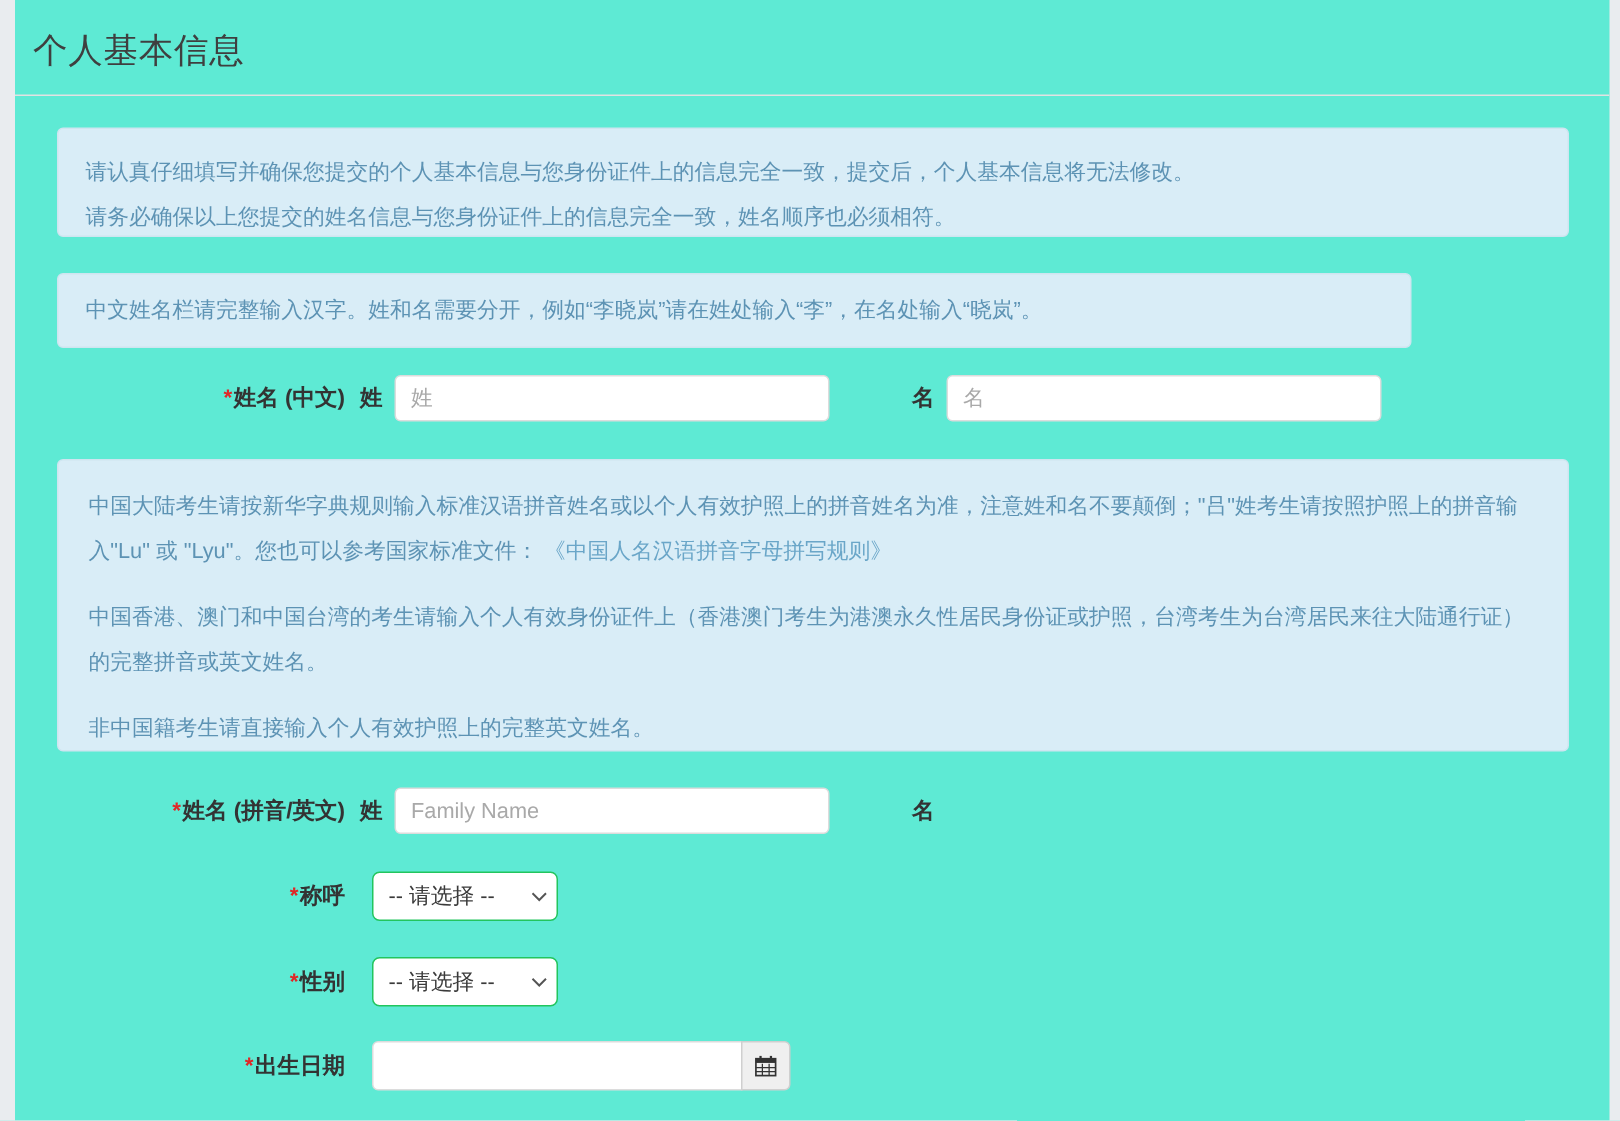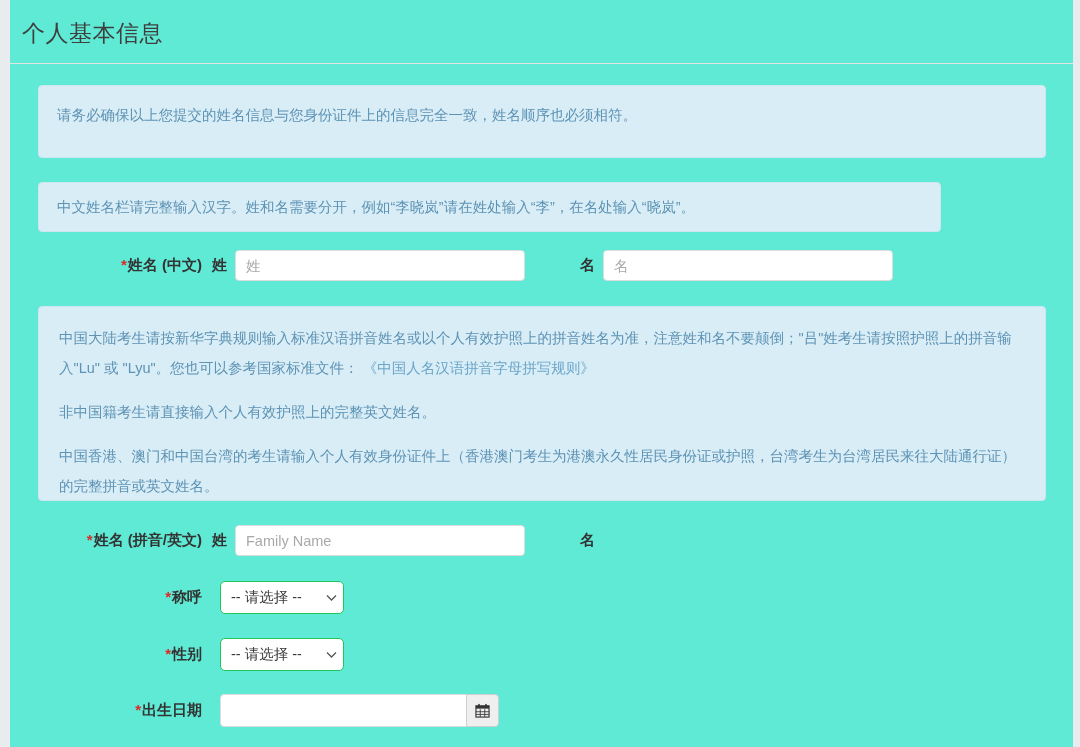--- a/index.html
+++ b/index.html
@@ -85,21 +85,21 @@
   }
 
   .form-row {
     position: absolute;
     display: flex;
     align-items: center;
     left: 0;
     width: 1063px;
   }
   .field-label {
-    width: 202px;
+    width: 230px;
     text-align: right;
     font-size: 15px;
     font-weight: bold;
     color: #333;
     padding-right: 10px;
     white-space: nowrap;
   }
   .req-star { color: #e02727; font-weight: bold; margin-right: 1px; }
   .inline-label {
     font-size: 15px;
@@ -166,39 +166,40 @@
 </head>
 <body>
 
 <div id="page-root">
   <div class="page-canvas">
 
     <h1 class="page-title">个人基本信息</h1>
     <div class="title-rule"></div>
 
     <div class="alert alert-1">
+      <p>请认真仔细填写并确保您提交的个人基本信息与您身份证件上的信息完全一致，提交后，个人基本信息将无法修改。</p>
       <p>请务必确保以上您提交的姓名信息与您身份证件上的信息完全一致，姓名顺序也必须相符。</p>
     </div>
 
     <div class="alert alert-2">
       <p>中文姓名栏请完整输入汉字。姓和名需要分开，例如“李晓岚”请在姓处输入“李”，在名处输入“晓岚”。</p>
     </div>
 
     <div class="form-row" style="top:250px;">
       <div class="field-label"><span class="req-star">*</span><span>姓名 (中文)</span></div>
       <span class="inline-label">姓</span>
       <input class="text-input w-name" type="text" value="" placeholder="姓" style="">
       <span class="inline-label" style="margin-left:55px;">名</span>
       <input class="text-input w-name" type="text" value="" placeholder="名" style="">
     </div>
 
     <div class="alert alert-3">
       <p><span>中国大陆考生请按新华字典规则输入标准汉语拼音姓名或以个人有效护照上的拼音姓名为准，注意姓和名不要颠倒；"吕"姓考生请按照护照上的拼音输入"Lu" 或 "Lyu"。您也可以参考国家标准文件：</span> <a class="alert-link" href="#">《中国人名汉语拼音字母拼写规则》</a></p>
+      <p>中国香港、澳门和中国台湾的考生请输入个人有效身份证件上（香港澳门考生为港澳永久性居民身份证或护照，台湾考生为台湾居民来往大陆通行证）的完整拼音或英文姓名。</p>
       <p>非中国籍考生请直接输入个人有效护照上的完整英文姓名。</p>
-      <p>中国香港、澳门和中国台湾的考生请输入个人有效身份证件上（香港澳门考生为港澳永久性居民身份证或护照，台湾考生为台湾居民来往大陆通行证）的完整拼音或英文姓名。</p>
     </div>
 
     <div class="form-row" style="top:525px;">
       <div class="field-label"><span class="req-star">*</span><span>姓名 (拼音/英文)</span></div>
       <span class="inline-label">姓</span>
       <input class="text-input w-name" type="text" value="" placeholder="Family Name" style="">
       <span class="inline-label" style="margin-left:55px;">名</span>
     </div>
 
     <div class="form-row" style="top:581px;">

